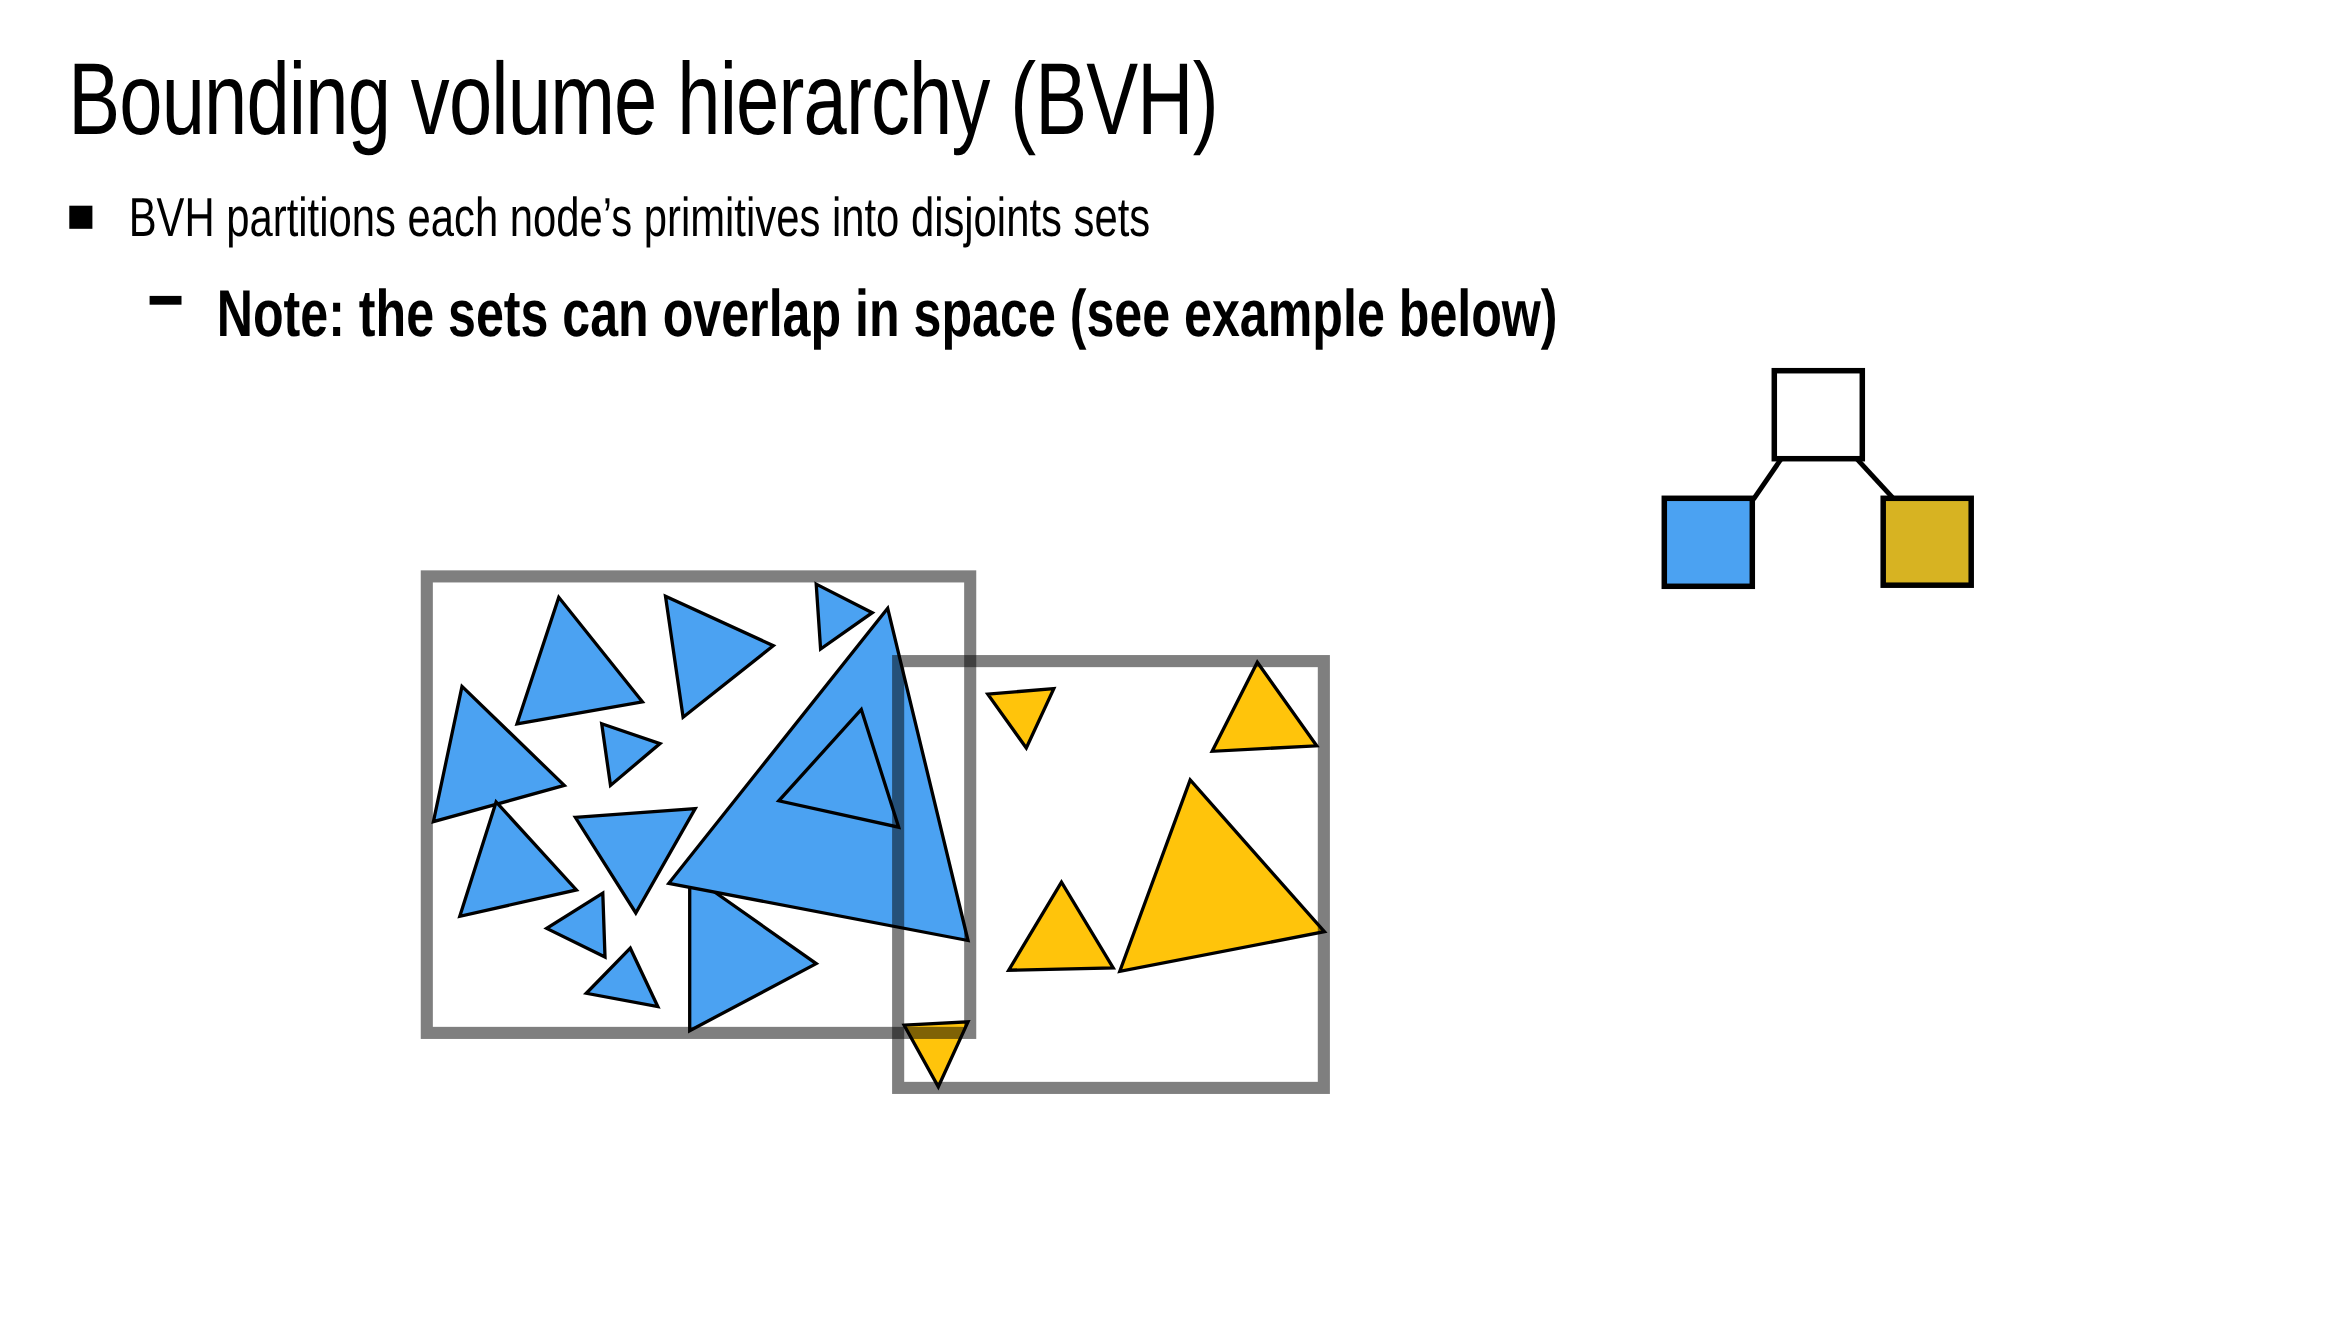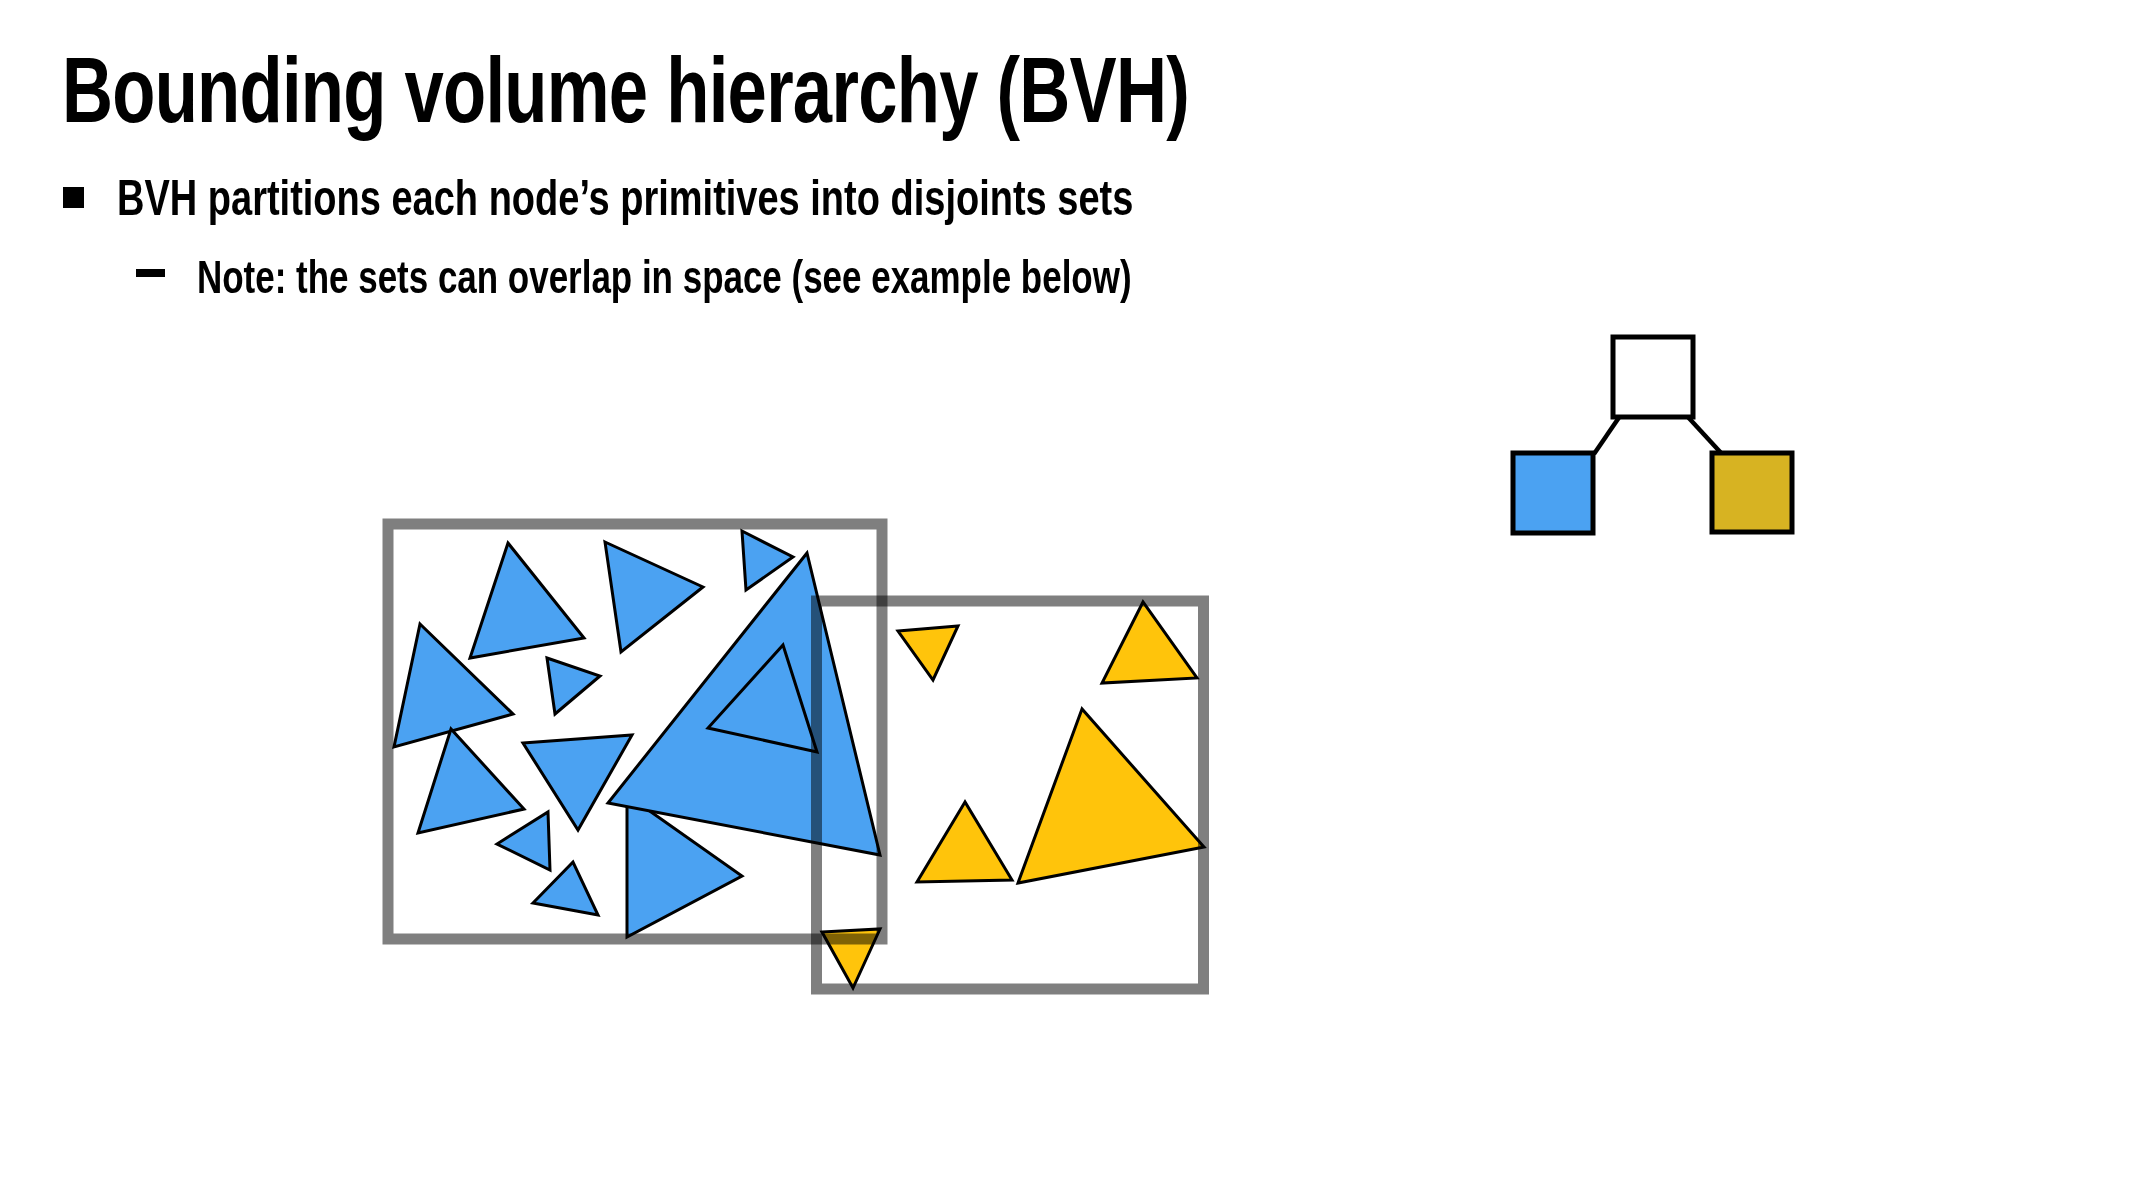--- a/index.html
+++ b/index.html
@@ -16,53 +16,53 @@
     display: inline-block;
     transform: scaleX(0.76);
     transform-origin: 0 50%;
     white-space: nowrap;
   }
   #title {
     position: absolute;
     left: 62px;
     top: 42px;
     font-size: 93px;
-    font-weight: bold;
+    font-weight: normal;
     letter-spacing: -1px;
     line-height: 1.05;
   }
   #bullet-marker {
     position: absolute;
     left: 63px;
     top: 187px;
     width: 21px;
     height: 21px;
     background: #000000;
   }
   #bullet-text {
     position: absolute;
     left: 117px;
     top: 172px;
     font-size: 50px;
-    font-weight: bold;
+    font-weight: normal;
     line-height: 1.05;
   }
   #sub-bullet-dash {
     position: absolute;
     left: 136px;
     top: 269px;
     width: 29px;
     height: 8px;
     background: #000000;
   }
   #sub-bullet-text {
     position: absolute;
     left: 197px;
     top: 253px;
-    font-size: 46px;
+    font-size: 60px;
     font-weight: bold;
     line-height: 1.05;
   }
   #footer {
     position: absolute;
     right: 20px;
     top: 1154px;
     font-size: 27px;
     font-weight: bold;
   }

